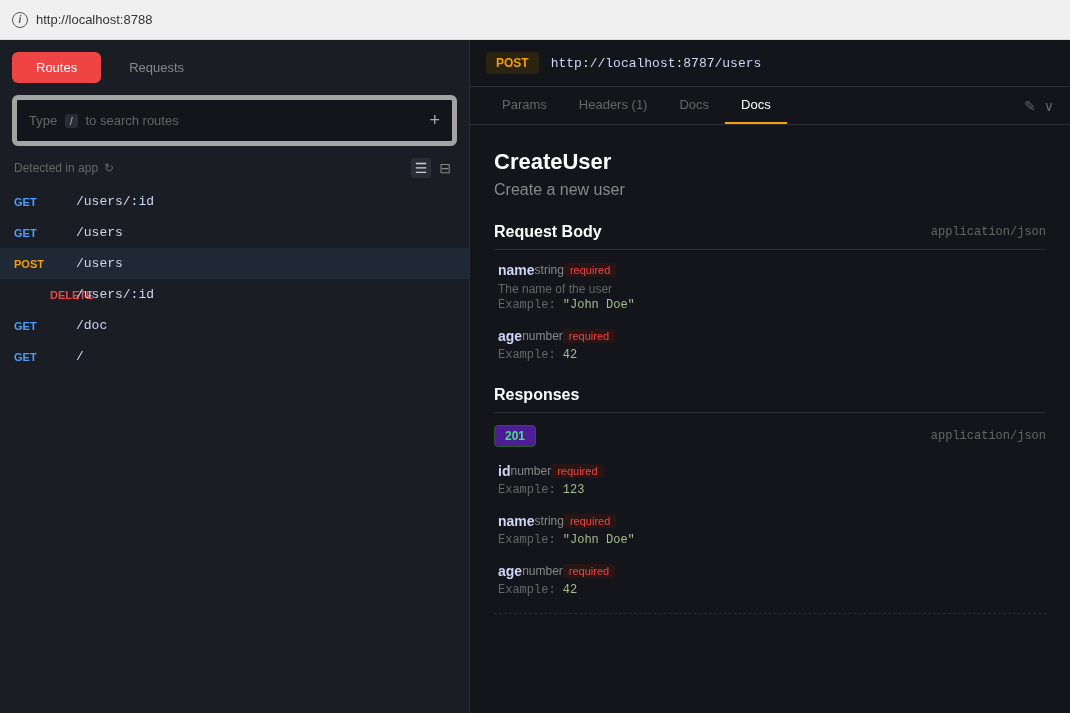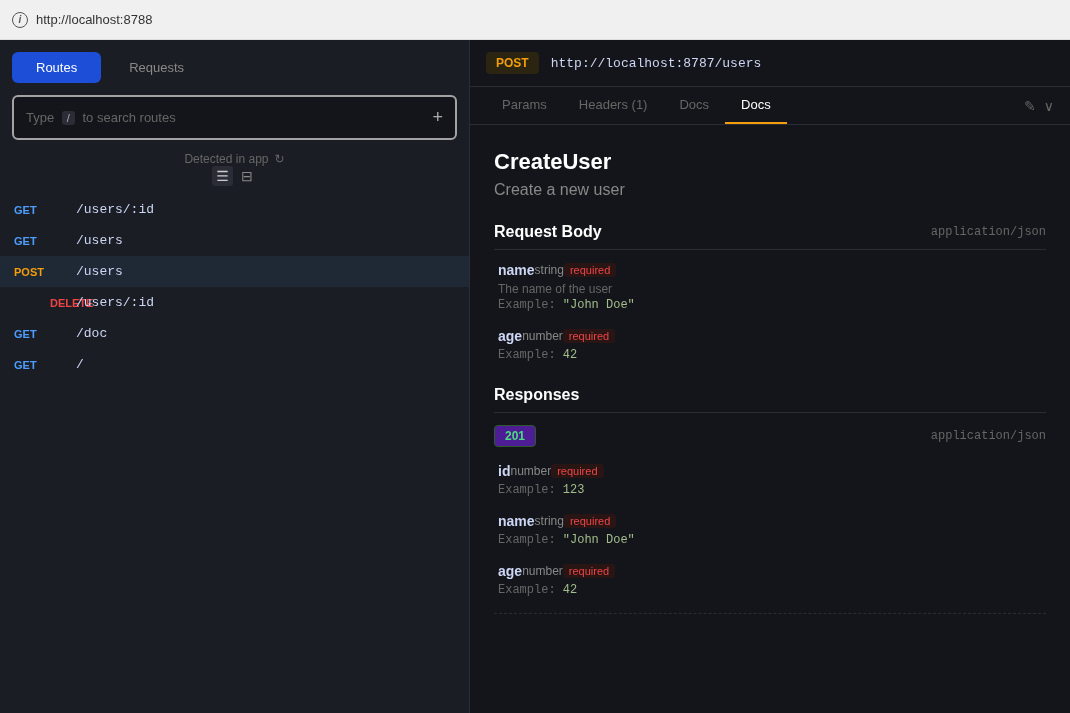--- a/index.html
+++ b/index.html
@@ -63,33 +63,33 @@
       gap: 4px;
     }
     .tab {
       padding: 8px 24px;
       border-radius: 6px;
       font-size: 13px;
       cursor: pointer;
       font-weight: 500;
     }
     .tab.active {
-      background: #1d4ed8;
+      background: #ef4444;
       color: #fff;
     }
     .tab.inactive {
       color: #888;
       background: transparent;
     }
 
     
     .search-bar {
       margin: 12px 12px 8px;
       background: #13151a;
-      border: 2px solid #a3a3a3;
+      border: 5px solid #a3a3a3;
       border-radius: 6px;
       padding: 10px 12px;
       display: flex;
       align-items: center;
       justify-content: space-between;
     }
     .search-text {
       font-size: 13px;
       color: #666;
     }
@@ -108,21 +108,20 @@
       background: none;
       border: none;
     }
 
     
     .detected-row {
       display: flex;
       align-items: center;
       justify-content: space-between;
       padding: 4px 14px 8px;
-      flex-direction: column;
     }
     .detected-label {
       font-size: 12px;
       color: #666;
       display: flex;
       align-items: center;
       gap: 6px;
     }
     .refresh-icon {
       color: #666;

